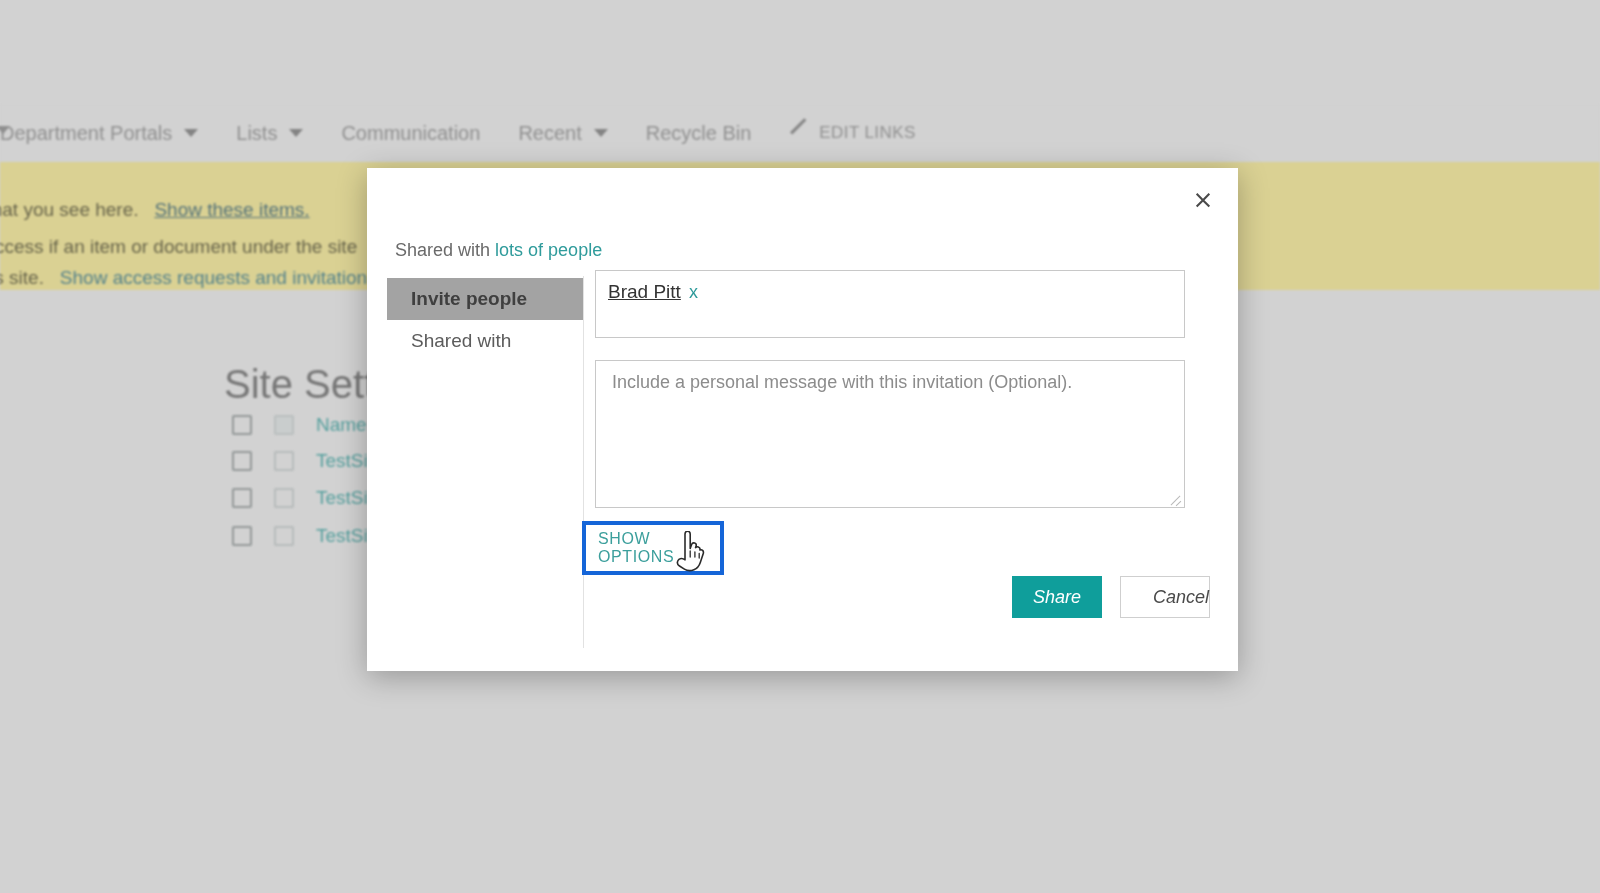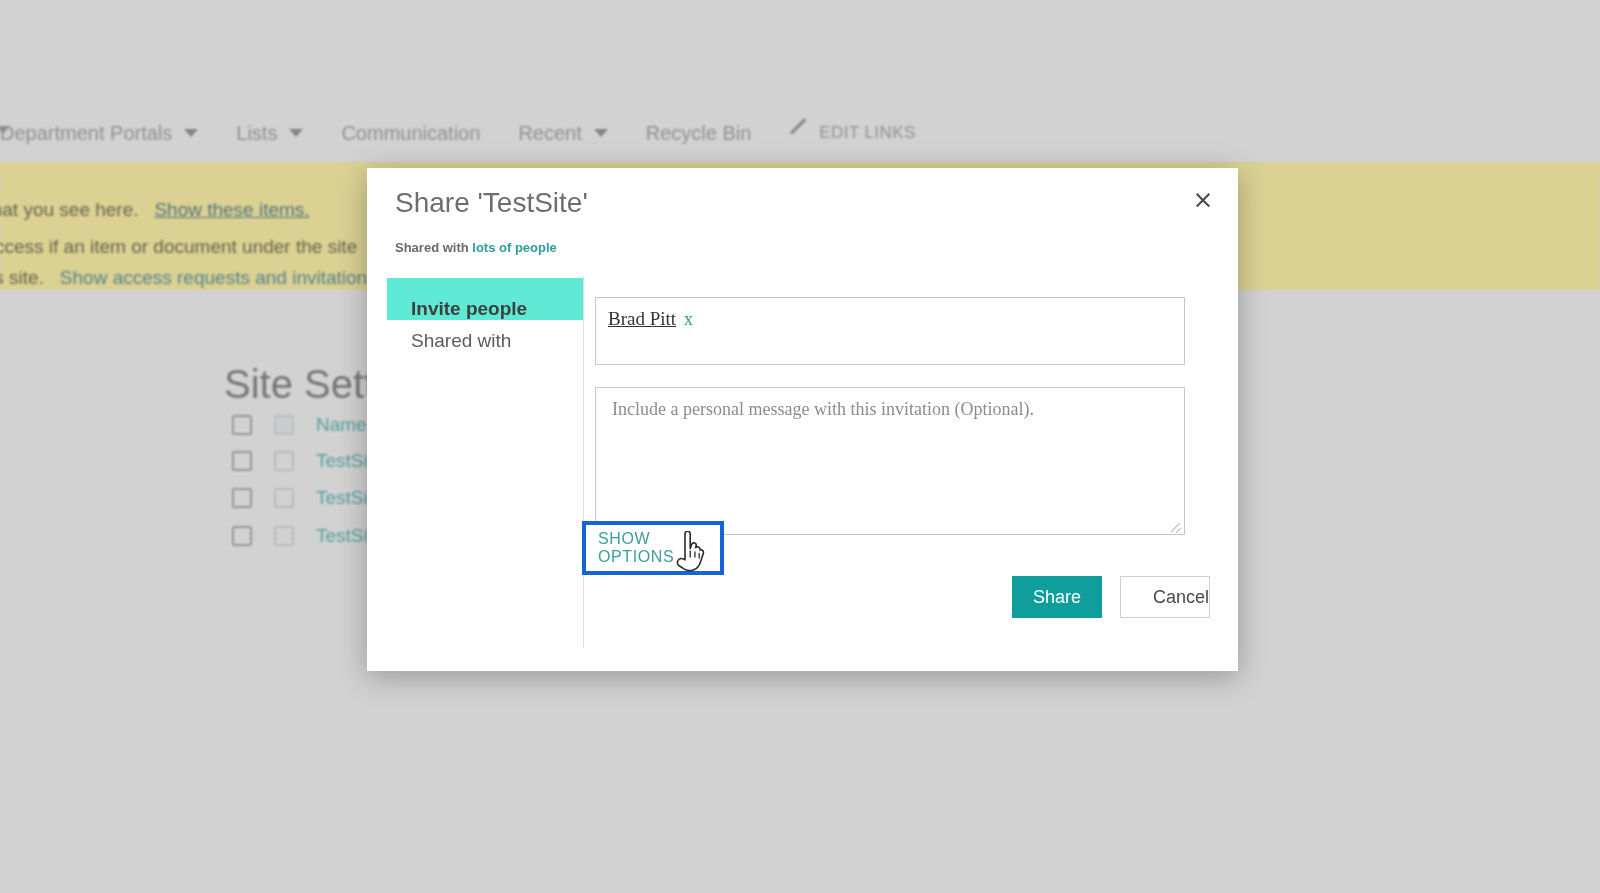--- a/index.html
+++ b/index.html
@@ -103,44 +103,44 @@
     cursor: pointer; font-family: "DejaVu Sans", sans-serif;
   }
 
   .dlg-title {
     position: absolute; left: 28px; top: 19px;
     font-size: 28px; color: #6d6d6d; font-weight: normal;
   }
 
   .dlg-sharedwith {
     position: absolute; left: 28px; top: 72px;
-    font-size: 13px; color: #6a6a6a; font-weight: bold;
+    font-size: 18px; color: #6a6a6a;
   }
   .dlg-sharedwith .lots {
     color: #2f9b9b; cursor: pointer;
   }
 
   .dlg-divider {
     position: absolute; left: 216px; top: 108px;
     width: 1px; height: 372px; background: #e2e2e2;
   }
 
   .tabs {
     position: absolute; left: 20px; top: 110px; width: 196px;
   }
   .tab {
     height: 42px; display: flex; align-items: center;
     padding-left: 24px; font-size: 19px; color: #5c5c5c;
     cursor: pointer;
   }
   .tab.active {
-    background: #5eead4; font-weight: bold; color: #3f3f3f; align-items: flex-end;
-  }
-
-  .content { position: absolute; left: 228px; top: 129px; right: 28px; font-family: Liberation Serif, serif; }
+    background: #a3a3a3; font-weight: bold; color: #3f3f3f;
+  }
+
+  .content { position: absolute; left: 228px; top: 102px; right: 28px; }
 
   .people-picker {
     position: relative; width: 590px; height: 68px;
     border: 1px solid #c8c8c8; background: #fff;
     padding: 10px 12px;
   }
   .chip {
     display: inline-flex; align-items: baseline; gap: 8px;
     font-size: 19px; color: #3a3a3a;
   }
@@ -178,21 +178,21 @@
     font-size: 16px; color: #3c9f9c; letter-spacing: 0.6px; cursor: pointer;
   }
 
   .btn-row {
     position: absolute; right: 28px; top: 408px;
     display: flex; gap: 18px; align-items: center;
   }
   .btn {
     height: 42px; min-width: 90px;
     display: flex; align-items: center; justify-content: center;
-    font-size: 18px; cursor: pointer; border: 1px solid transparent;
+    font-size: 18px; cursor: pointer; border: 1px solid transparent; font-style: italic;
   }
   .btn-share { background: #0f9e9b; color: #ffffff; width: 90px; }
   .btn-cancel { background: #ffffff; color: #4a4a4a; border: 1px solid #cfcfcf; width: 90px; justify-content: flex-end; }
 
   
   .cursor {
     position: absolute; left: 674px; top: 531px;
     width: 34px; height: 42px; pointer-events: none;
   }
 </style>
@@ -274,21 +274,20 @@
       <span class="cb light"></span>
       <span class="cb-label">TestSite</span>
     </div>
 
   </div>
 
   <div class="dialog">
 
     <div class="dlg-close">×</div>
 
-    <div class="dlg-title">Share 'TestSite'</div>
 
     <div class="dlg-sharedwith">
       <span>Shared with</span>
       <span class="lots">lots of people</span>
     </div>
 
     <div class="dlg-divider"></div>
 
     <div class="tabs">
       <div class="tab active">

